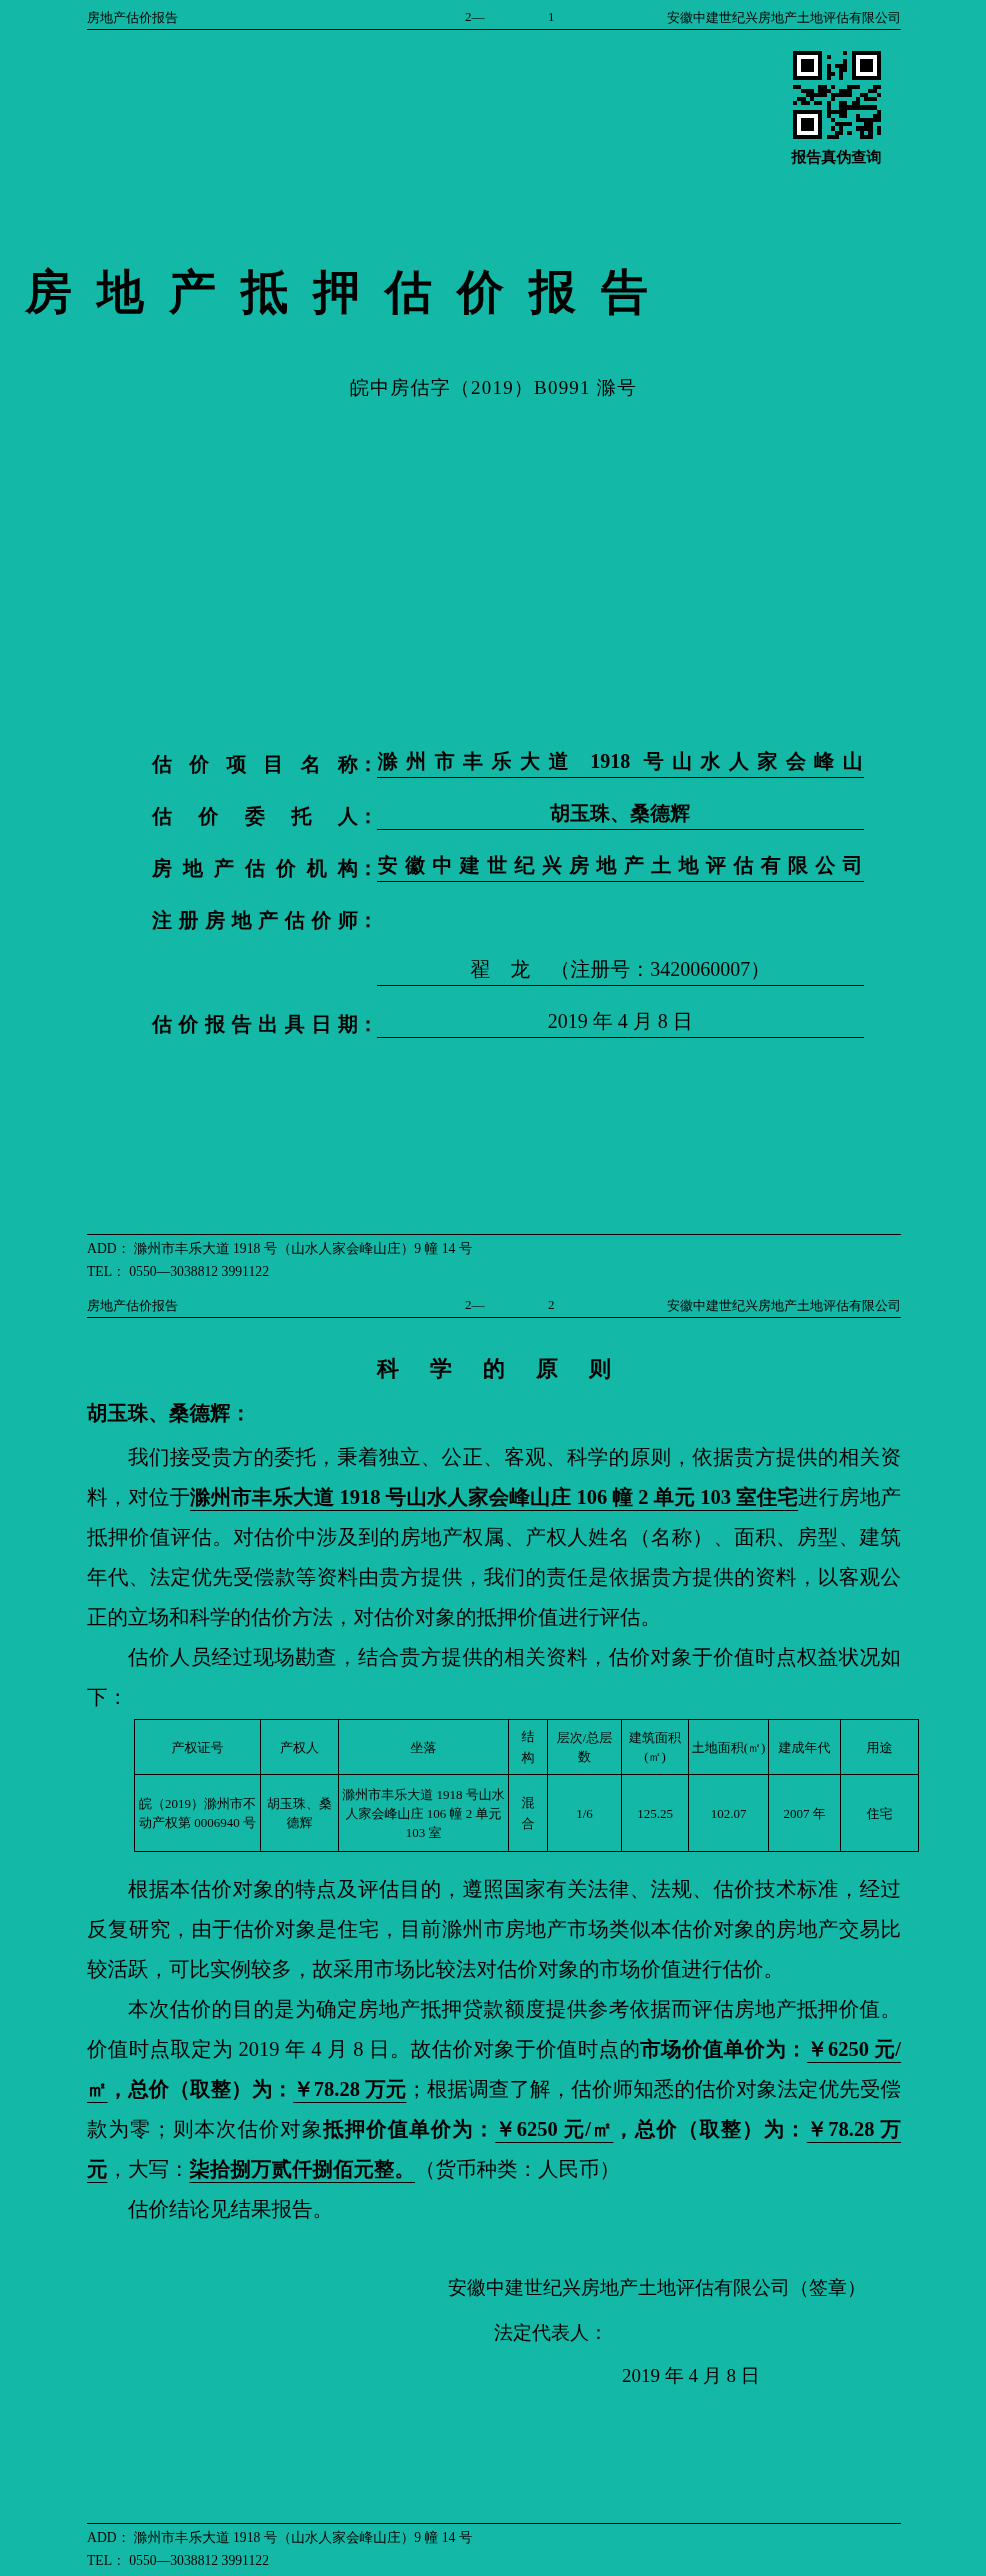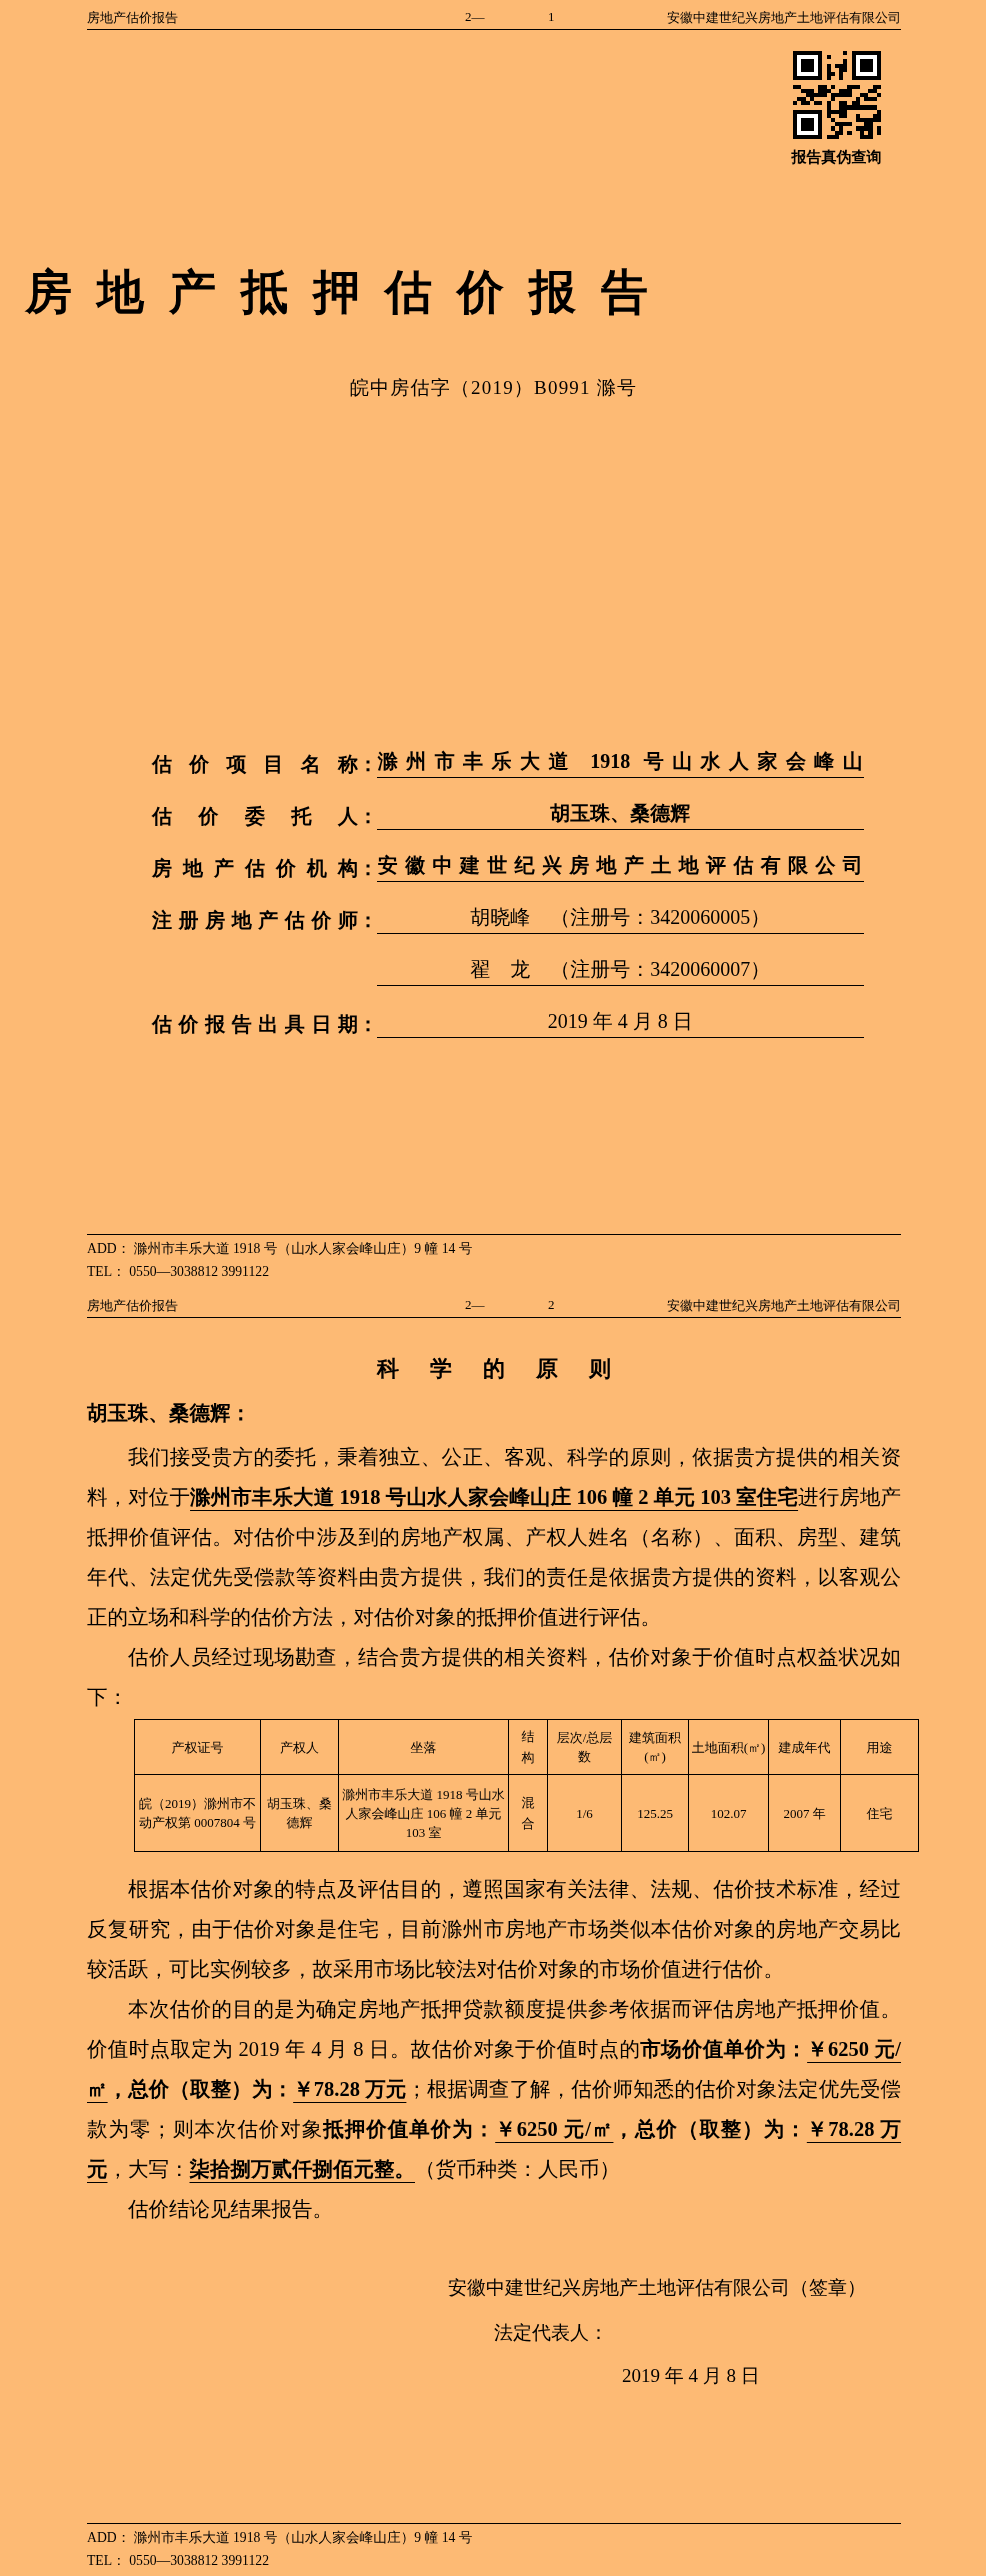--- a/index.html
+++ b/index.html
@@ -1,20 +1,20 @@
 <!DOCTYPE html>
 <html style="font-size:10px"><head>
 <meta charset="utf-8">
 <style>
   html,body{margin:0;padding:0;}
   body{
     width:987px;height:2576px;position:relative;background:#ffffff;color:#000;
     font-family:"Liberation Serif","DejaVu Serif",serif;
   }
-  .page{position:absolute;left:0;width:987px;height:1288px;background:#fdba74;overflow:hidden;}
+  .page{position:absolute;left:0;width:987px;height:1288px;background:#14b8a6;overflow:hidden;}
   #p1{top:0;} #p2{top:1288px;}
 
   
   .hdr{position:absolute;top:6.2px;left:87px;width:814px;height:22.4px;border-bottom:1.9px solid #000;font-size:13px;}
   .hdr span{position:absolute;top:2.5px;white-space:nowrap;}
   .hdr .h-left{left:0;}
   .hdr .h-part{left:378px;}
   .hdr .h-num{left:461px;}
   .hdr .h-right{right:0;}
 
@@ -229,21 +229,20 @@
       <span class="fval bold">胡玉珠、桑德辉</span>
     </div>
     <div class="frow">
       <span class="flabel">房地产估价机构</span>
       <span class="fcolon">：</span>
       <span class="fval bold fill">安徽中建世纪兴房地产土地评估有限公司</span>
     </div>
     <div class="frow">
       <span class="flabel">注册房地产估价师</span>
       <span class="fcolon">：</span>
-      <span class="fval">胡晓峰　（注册号：3420060005）</span>
     </div>
     <div class="frow">
       <span class="flabel"></span>
       <span class="fcolon"></span>
       <span class="fval">翟　龙　（注册号：3420060007）</span>
     </div>
     <div class="frow">
       <span class="flabel">估价报告出具日期</span>
       <span class="fcolon">：</span>
       <span class="fval">2019 年 4 月 8 日</span>
@@ -293,21 +292,21 @@
         <th class="vert"><span>结构</span></th>
         <th>层次/总层数</th>
         <th>建筑面积(㎡)</th>
         <th>土地面积(㎡)</th>
         <th>建成年代</th>
         <th>用途</th>
       </tr>
     </thead>
     <tbody>
       <tr>
-        <td>皖（2019）滁州市不动产权第 0007804 号</td>
+        <td>皖（2019）滁州市不动产权第 0006940 号</td>
         <td>胡玉珠、桑德辉</td>
         <td>滁州市丰乐大道 1918 号山水人家会峰山庄 106 幢 2 单元 103 室</td>
         <td class="vert"><span>混合</span></td>
         <td>1/6</td>
         <td>125.25</td>
         <td>102.07</td>
         <td>2007 年</td>
         <td>住宅</td>
       </tr>
     </tbody>

